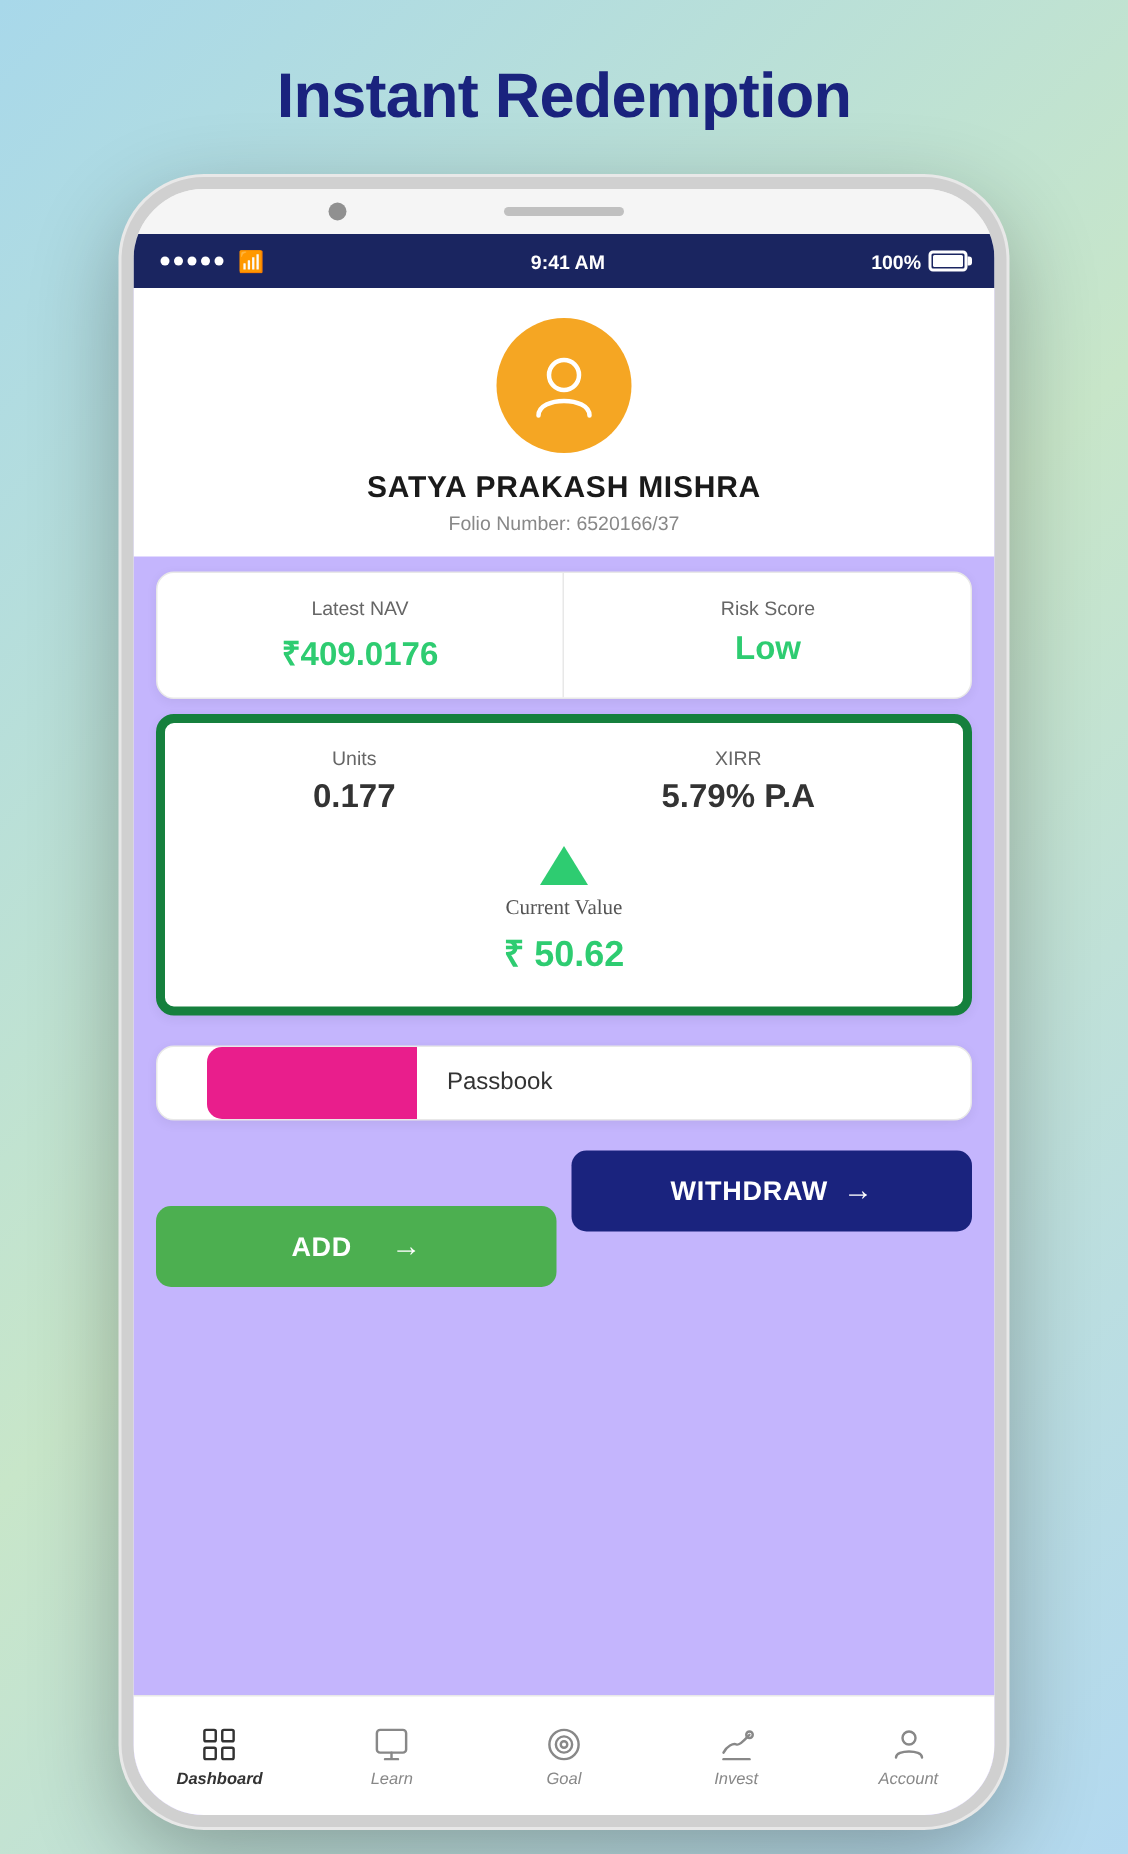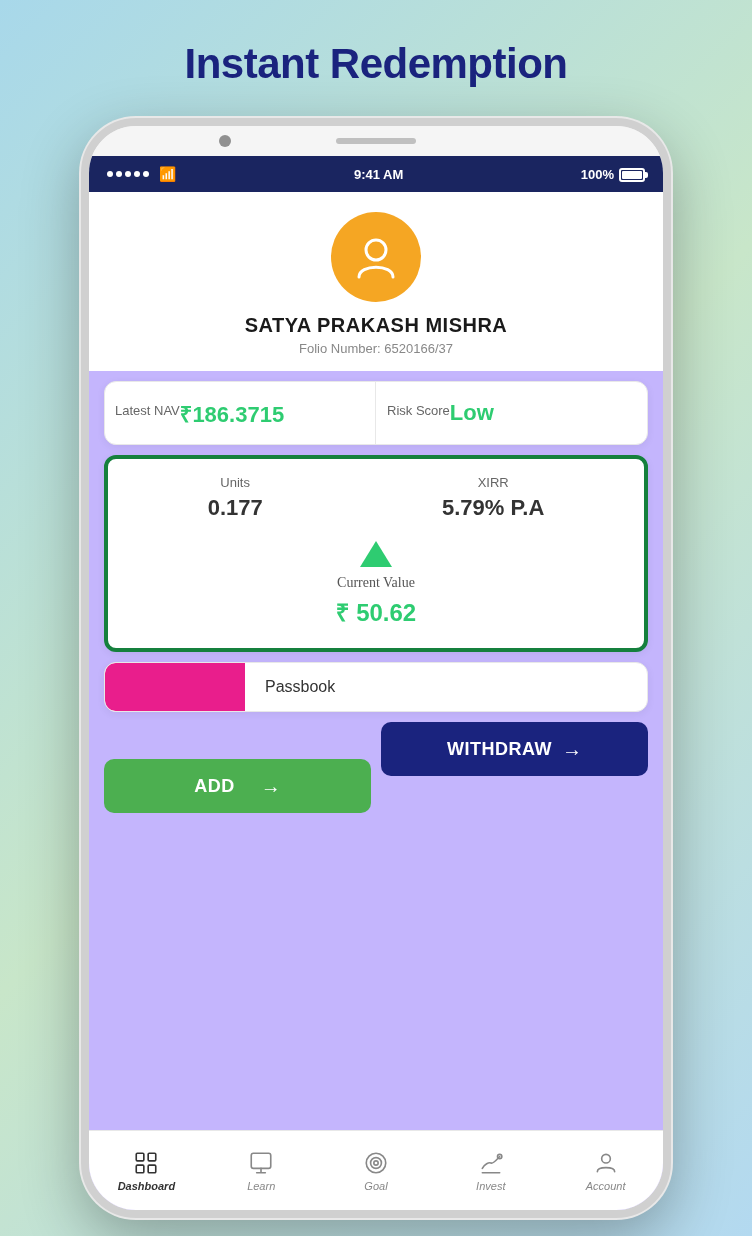--- a/index.html
+++ b/index.html
@@ -97,21 +97,21 @@
       border-radius: 50%;
     }
 
     .wifi-icon {
       margin-left: 5px;
       font-size: 14px;
     }
 
     .status-right {
       display: flex;
-      align-items: flex-end;
+      align-items: flex-start;
       gap: 5px;
     }
 
     .battery-bar {
       width: 26px;
       height: 14px;
       border: 2px solid white;
       border-radius: 3px;
       position: relative;
       display: flex;
@@ -184,21 +184,21 @@
       border-radius: 12px;
       display: flex;
       overflow: hidden;
       box-shadow: 0 2px 8px rgba(0,0,0,0.06);
     }
 
     .stat-item {
       flex: 1;
       padding: 16px 10px;
       display: flex;
-      flex-direction: row;
+      flex-direction: column;
       align-items: center;
     }
 
     .stat-item:first-child {
       border-right: 1px solid #e8e8e8;
     }
 
     .stat-label {
       font-size: 13px;
       color: #666;
@@ -213,21 +213,21 @@
 
     .stat-value.low {
       color: #2ecc71;
       font-size: 22px;
     }
 
     
     .stats-card-2 {
       margin: 10px 15px;
       background: white;
-      border: 4px solid #15803d;
+      border: 6px solid #15803d;
       border-radius: 12px;
       padding: 16px 10px 20px;
       box-shadow: 0 2px 8px rgba(0,0,0,0.06);
     }
 
     .stats-row {
       display: flex;
       justify-content: space-around;
       margin-bottom: 20px;
     }
@@ -273,27 +273,28 @@
     }
 
     .current-value-amount {
       font-size: 24px;
       font-weight: 700;
       color: #2ecc71;
     }
 
     
     .passbook-section {
-      margin: 10px 15px;
+      margin: 20px 15px;
       background: white;
       border: 1px solid #e8e8e8;
       border-radius: 12px;
       display: flex;
       overflow: hidden;
       box-shadow: 0 2px 8px rgba(0,0,0,0.06);
+      padding-left: 33px;
     }
 
     .passbook-tab-active {
       background: #e91e8c;
       width: 140px;
       height: 48px;
       display: flex;
       align-items: center;
       justify-content: center;
       border-radius: 10px 0 0 10px;
@@ -499,21 +500,21 @@
       </div>
       <div class="user-name">SATYA PRAKASH MISHRA</div>
       <div class="folio-number">
         <span>Folio Number:</span> <span>6520166/37</span>
       </div>
     </div>
 
     <div class="stats-card">
       <div class="stat-item">
         <div class="stat-label">Latest NAV</div>
-        <div class="stat-value">₹186.3715</div>
+        <div class="stat-value">₹409.0176</div>
       </div>
       <div class="divider-vertical"></div>
       <div class="stat-item">
         <div class="stat-label">Risk Score</div>
         <div class="stat-value low">Low</div>
       </div>
     </div>
 
     <div class="stats-card-2">
       <div class="stats-row">

